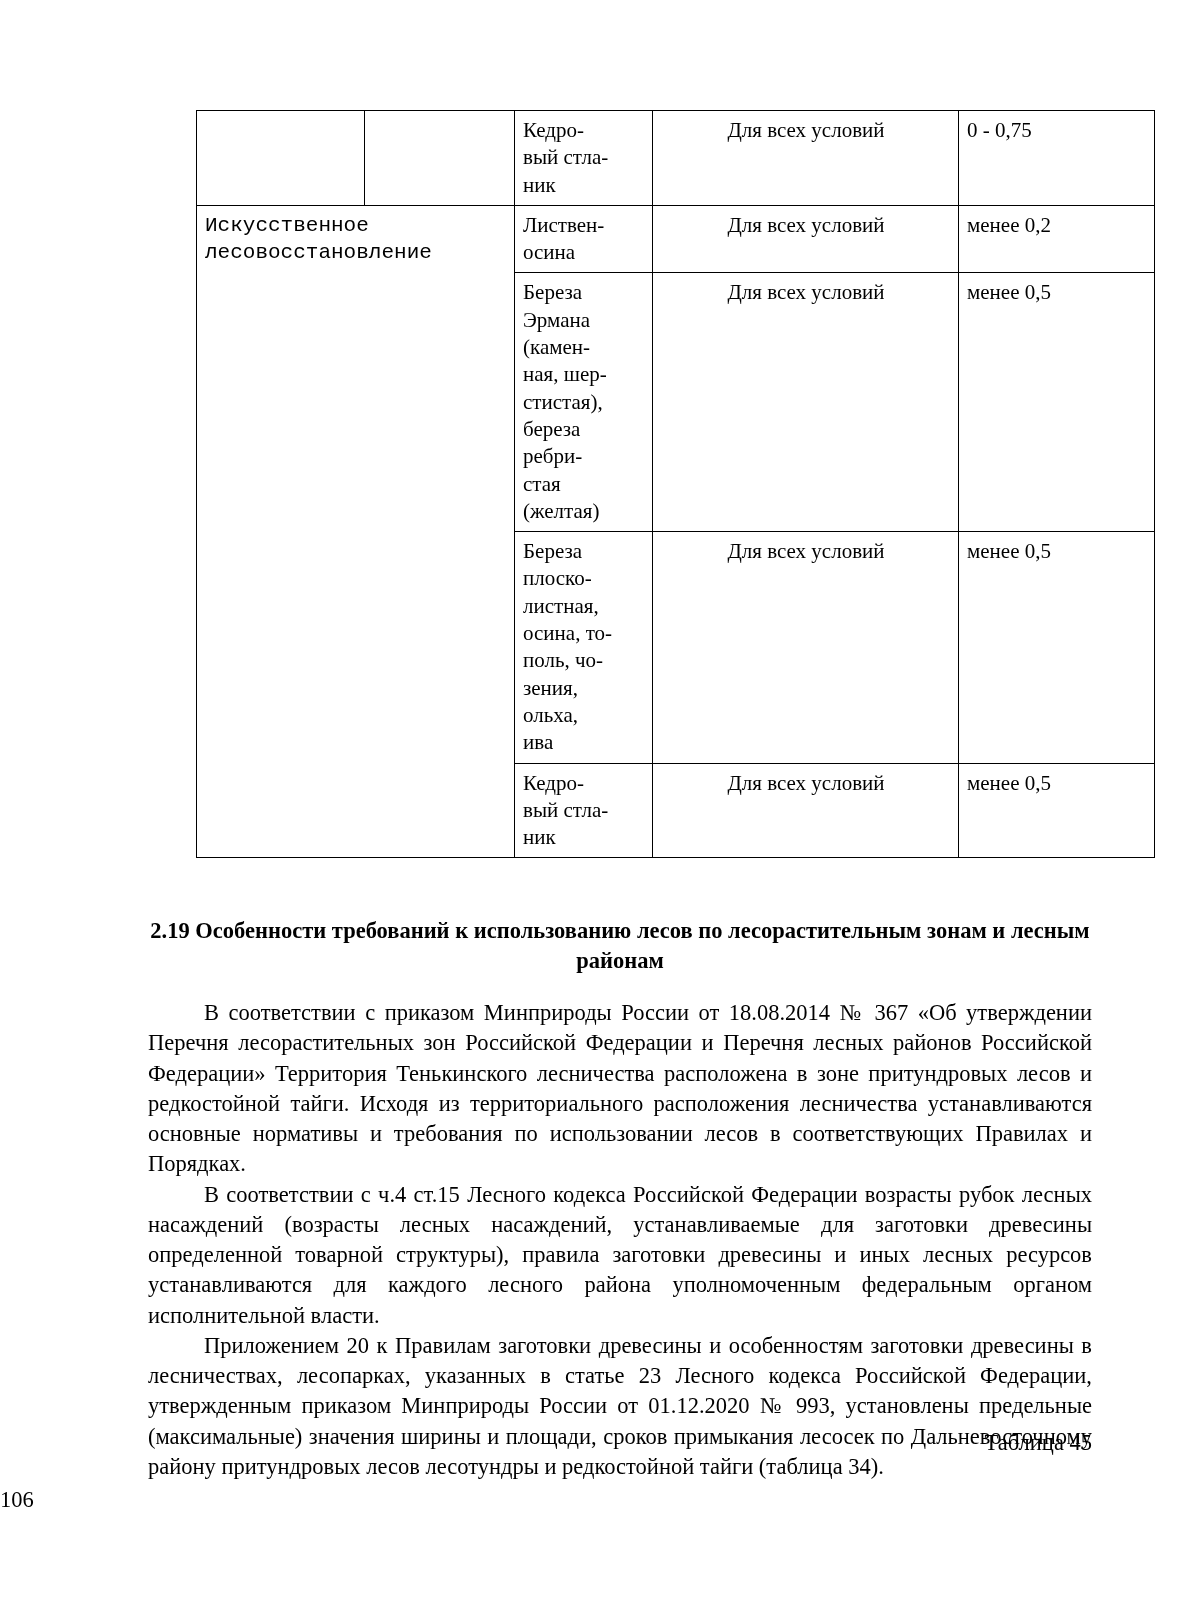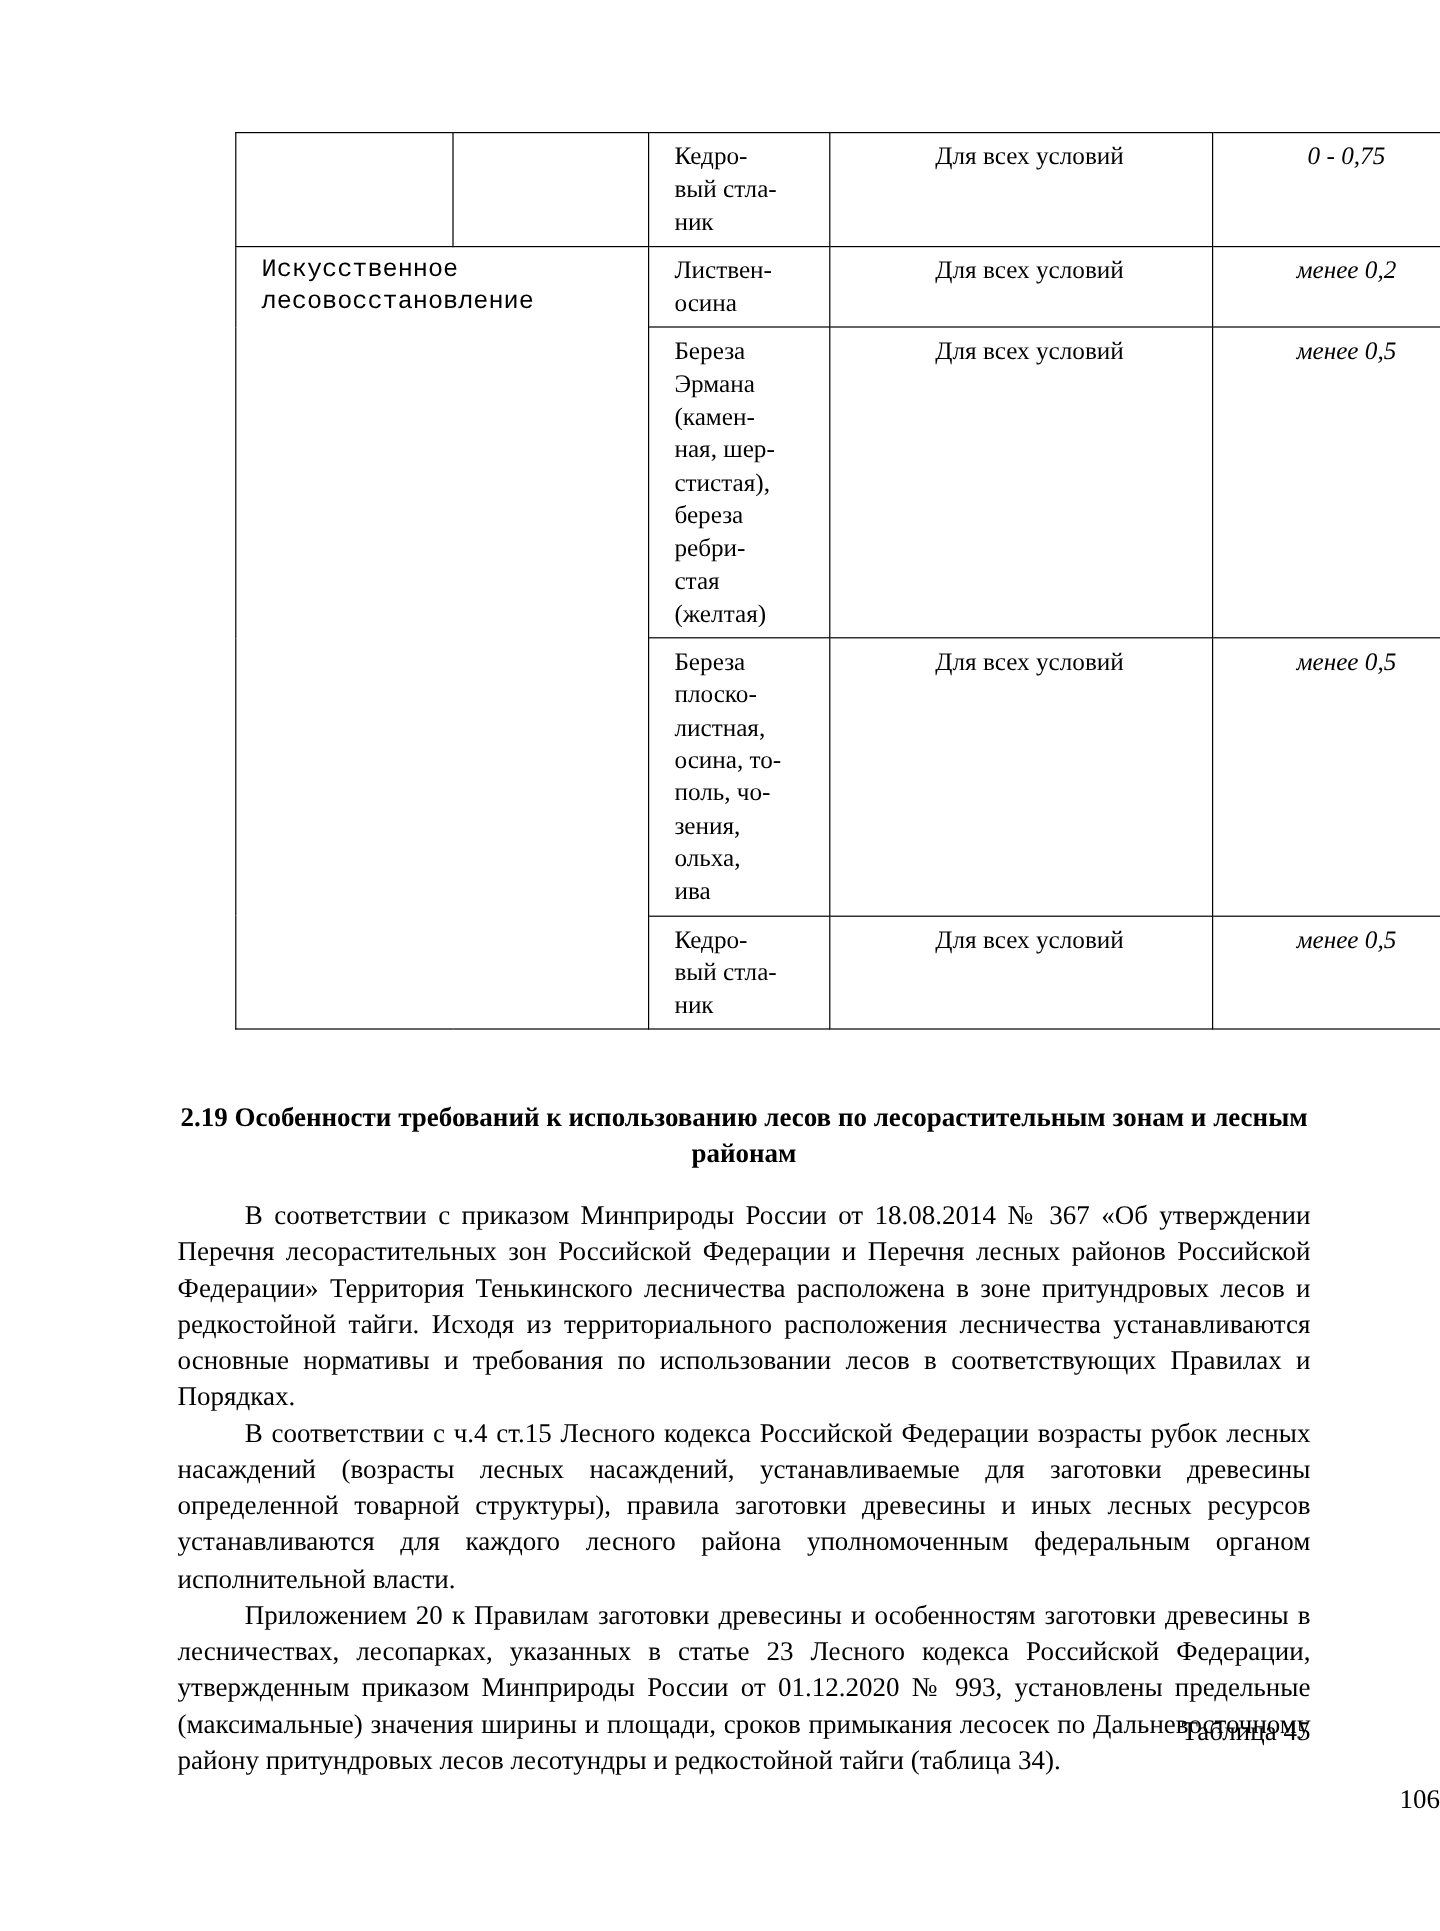--- a/index.html
+++ b/index.html
@@ -27,28 +27,28 @@
   table.doc-table {
     width: 876px;
     border-collapse: collapse;
     table-layout: fixed;
     font-size: 21px;
     line-height: 1.30;
   }
   table.doc-table td {
     border: 1.4px solid #000000;
     vertical-align: top;
-    padding: 6px 7px 6px 21px;
+    padding: 6px 7px 6px 8px;
   }
   td.c1 { width: 152px; }
   td.c2 { width: 134px; }
   td.c12 { width: 286px; text-align: justify; text-align-last: left; font-family: Liberation Mono, monospace; }
   td.c3 { width: 122px; }
   td.c4 { width: 290px; text-align: center; vertical-align: top; }
-  td.c5 { width: 180px; text-align: center; font-style: italic; }
+  td.c5 { width: 180px; text-align: left; }
   td.mid  { vertical-align: middle; }
   .nowrapline { white-space: pre-line; }
 
   
   .section-heading {
     position: absolute;
     left: 148px;
     top: 916px;
     width: 944px;
     text-align: center;
@@ -81,21 +81,21 @@
     position: absolute;
     right: 108px;
     top: 1430px;
     font-size: 22.5px;
   }
   .page-number {
     position: absolute;
     left: 0;
     right: 0;
     top: 1487px;
-    text-align: right;
+    text-align: left;
     font-size: 22.5px;
   }
 </style>
 </head>
 <body>
 
 <div class="page">
 
   <div class="table-wrap">
     <table class="doc-table">

